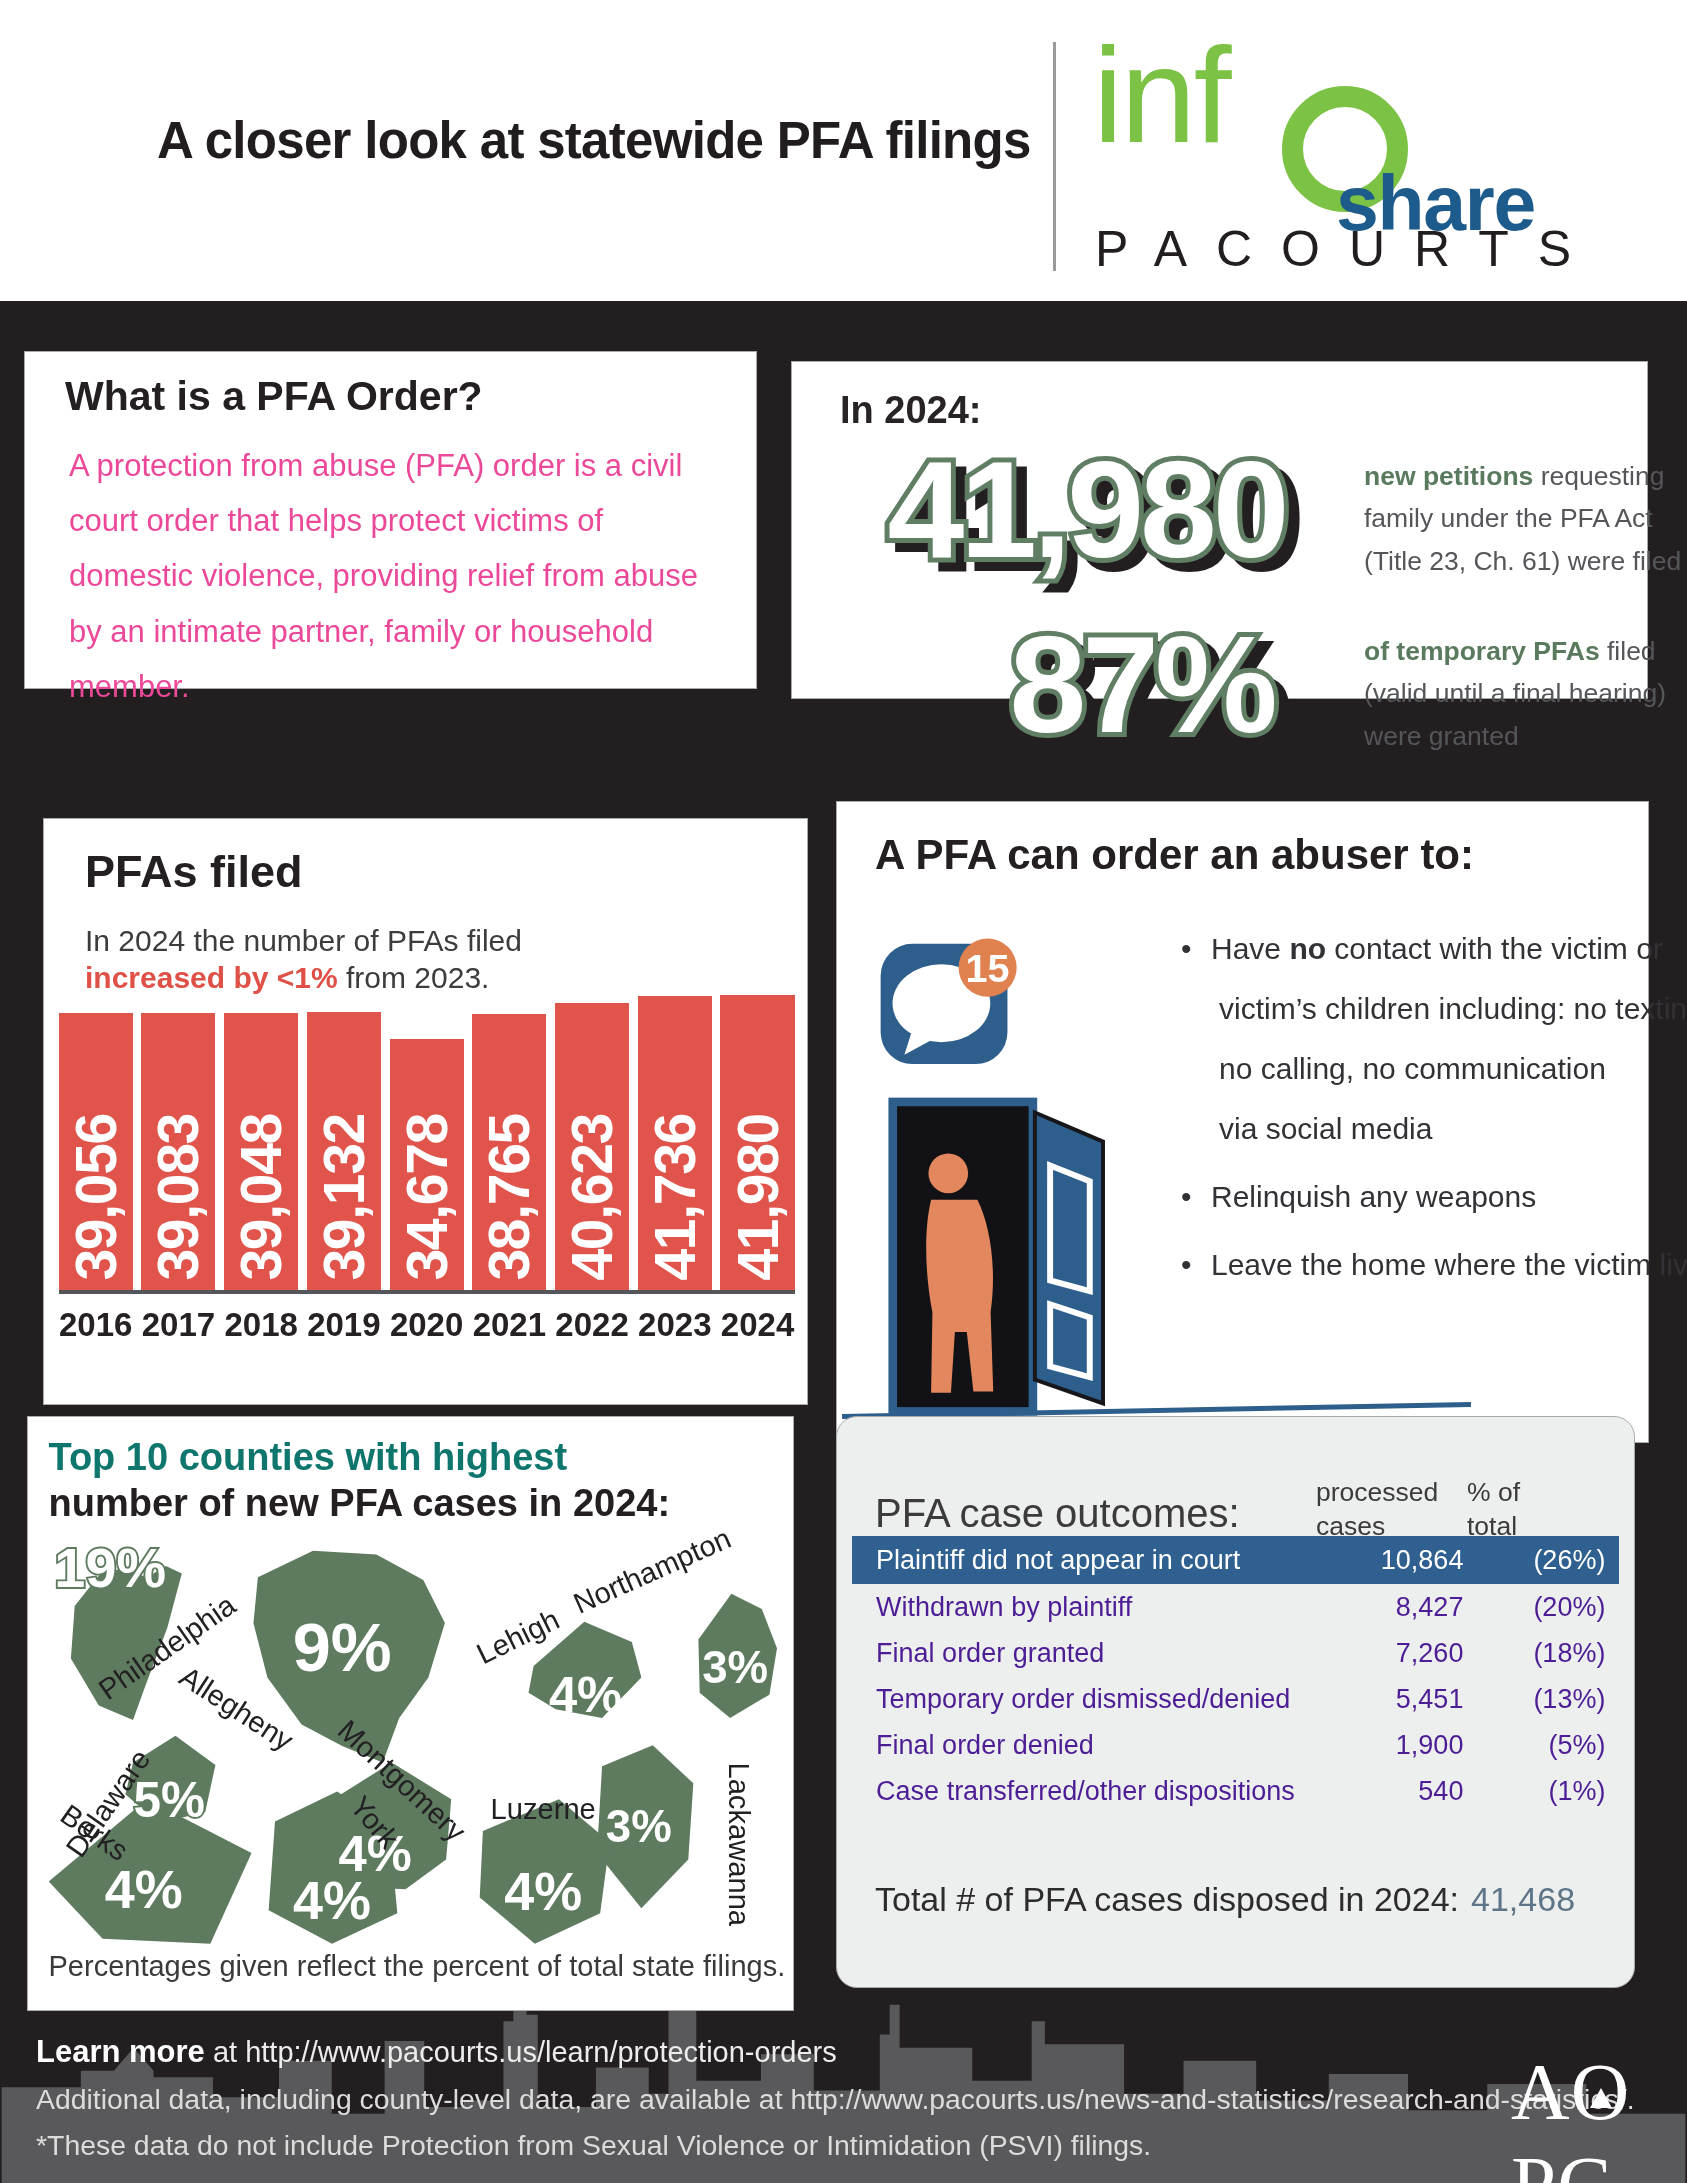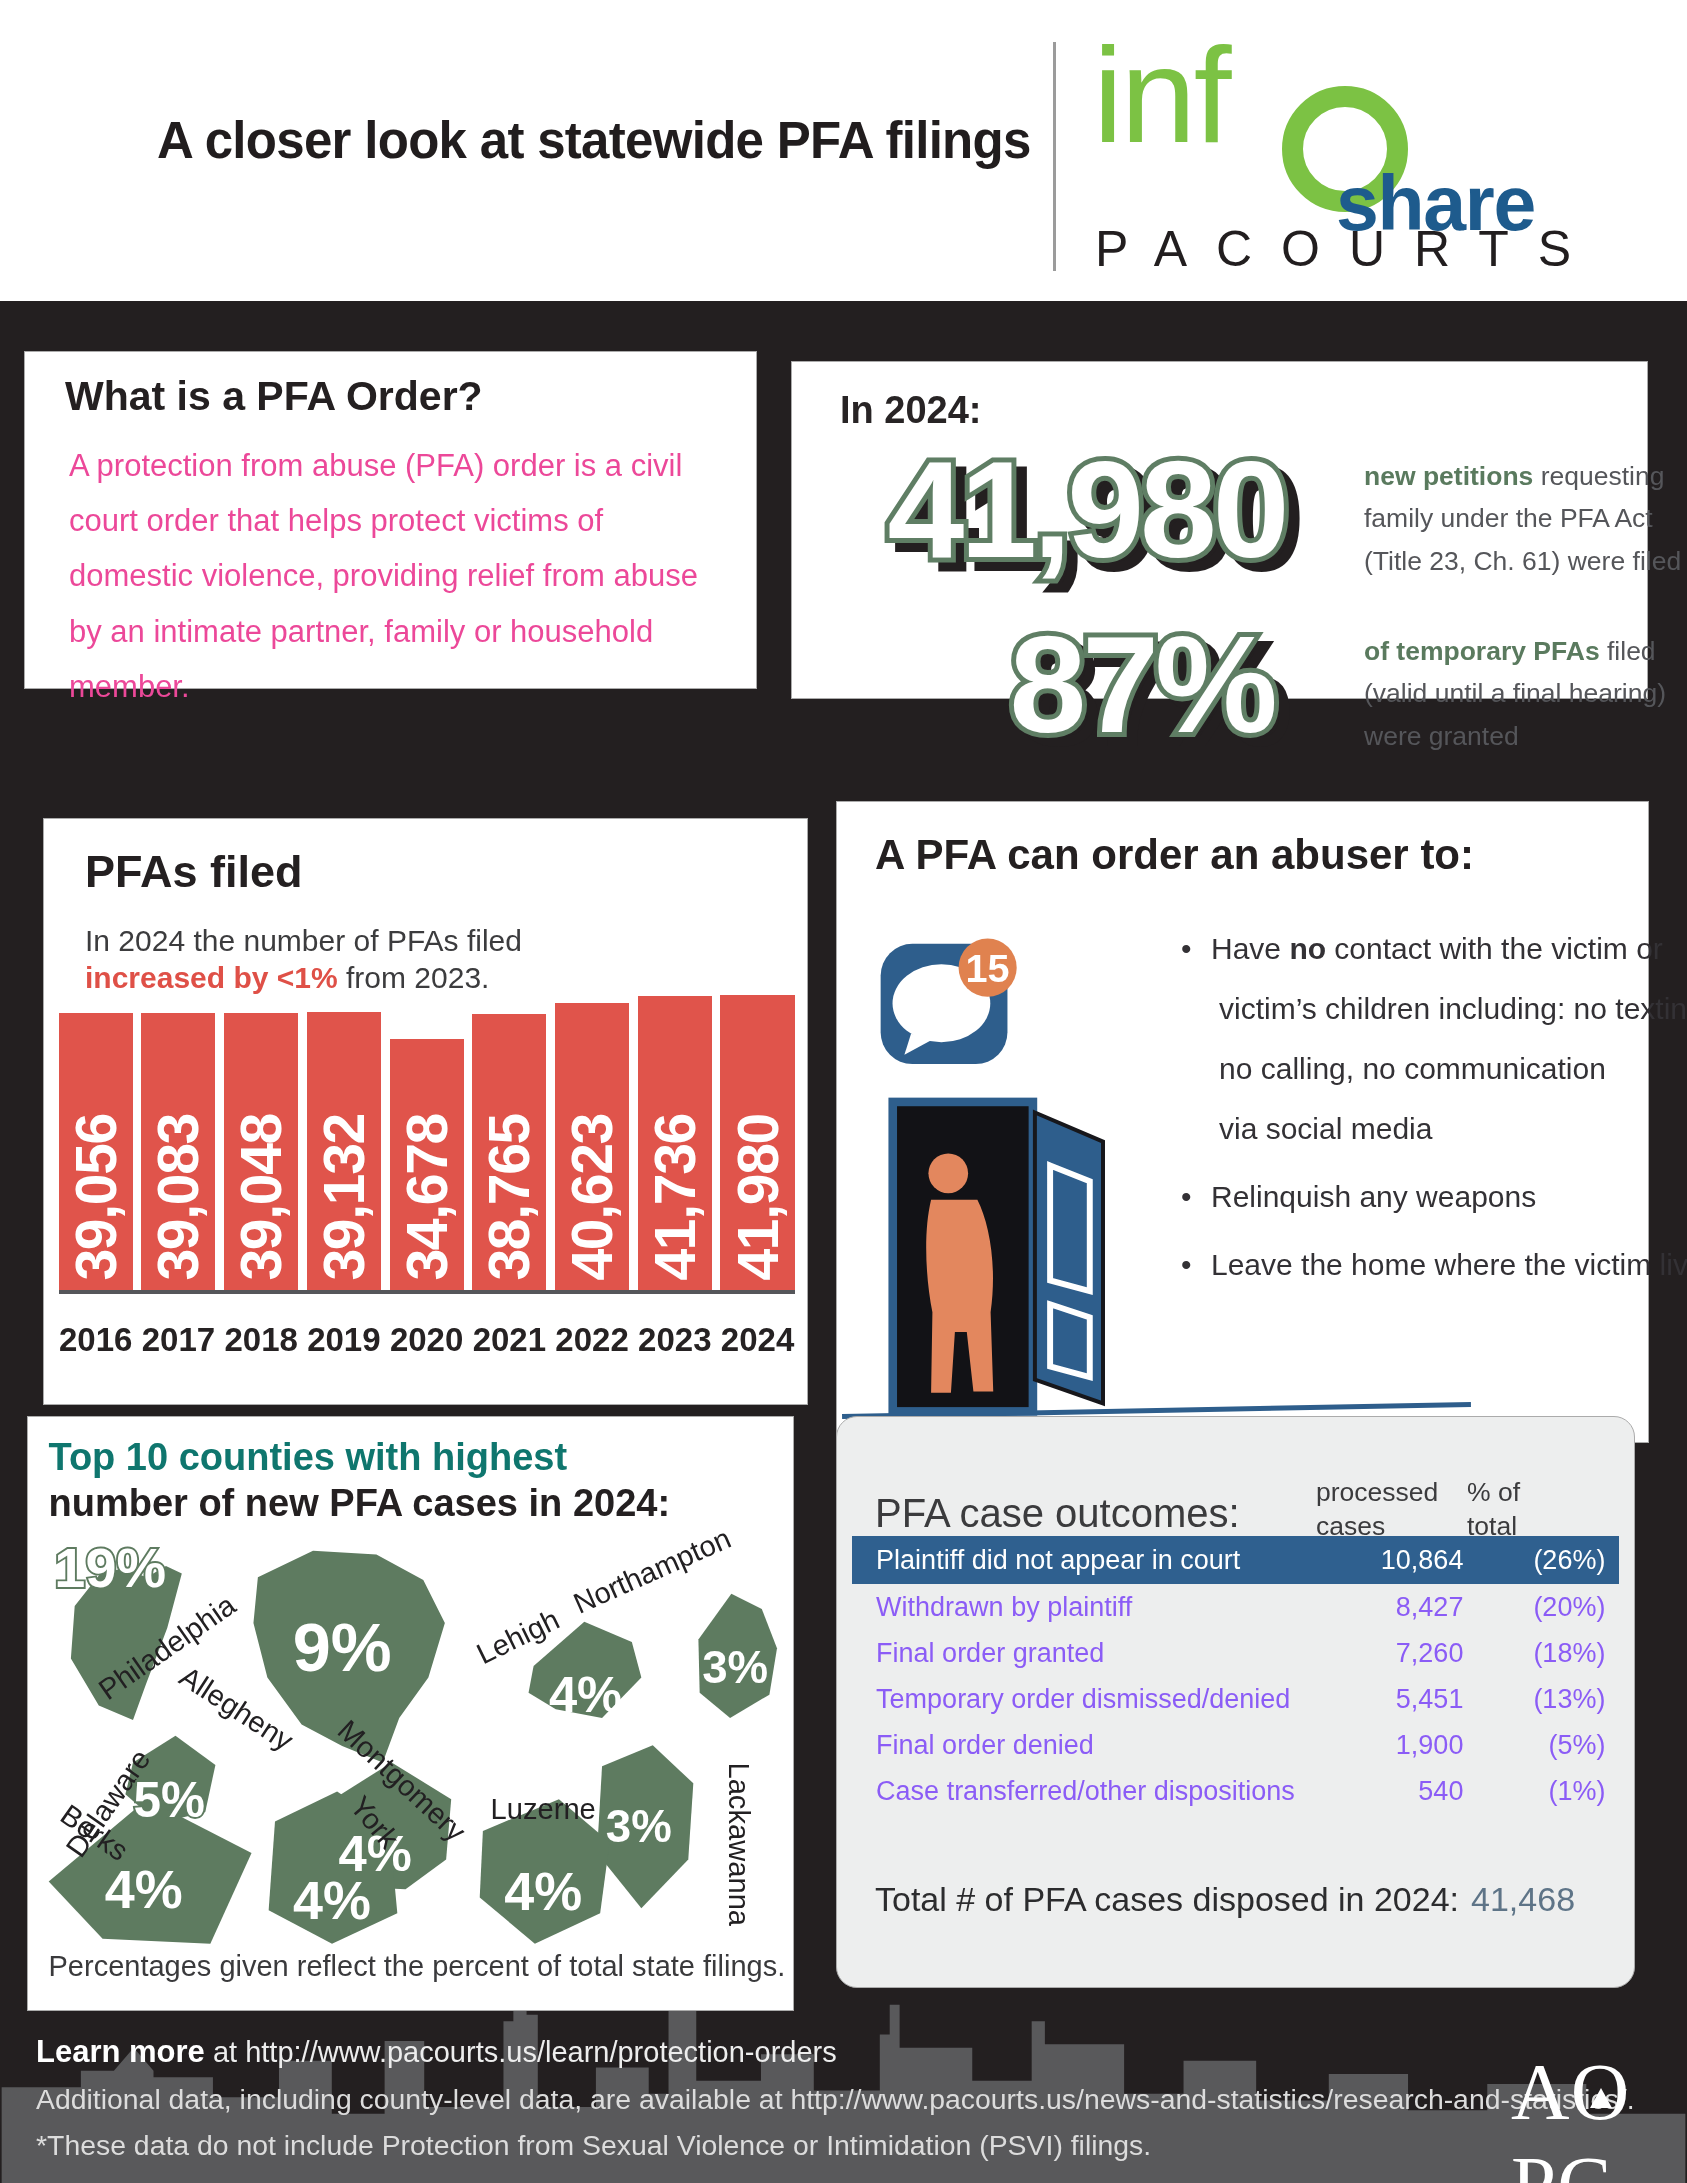--- a/index.html
+++ b/index.html
@@ -48,21 +48,21 @@
   #chart-sub2{left:41px;top:142px;font-size:30px;color:#3c3c3e;}
   #chart-sub2 .accent{font-weight:700;color:#df5047;}
   #bars{left:14.6px;top:176px;width:736px;height:295px;display:flex;align-items:flex-end;gap:8.6px;border-bottom:4.6px solid #55565a;}
   .bar{flex:1;background:#e0544b;position:relative;}
   .bar-label{
     position:absolute;left:50%;bottom:9.3px;
     transform:translateX(-50%) rotate(180deg);
     writing-mode:vertical-rl;white-space:nowrap;
     font-size:57px;font-weight:700;color:#ffffff;letter-spacing:-1.3px;
   }
-  #years{left:14.6px;top:487px;width:736px;display:flex;gap:8.6px;margin-top:15px;}
+  #years{left:14.6px;top:487px;width:736px;display:flex;gap:8.6px;}
   .year{flex:1;text-align:center;font-size:33px;font-weight:700;color:#262223;}
 
   
   #box-order{left:836px;top:801px;width:813px;height:642px;}
   #order-title{left:38px;top:29px;font-size:42px;font-weight:700;color:#242021;}
   #chat-icon{left:41px;top:131px;}
   #door-art{left:33px;top:292px;}
   #floor-line{left:5.3px;top:606px;width:629px;height:5.3px;background:#2e5e8c;transform:rotate(-1.1deg);}
   #bullets{left:344px;top:132px;width:457px;}
   .bullet-line{font-size:30px;color:#333135;line-height:1;margin-bottom:30px;white-space:nowrap;}
@@ -80,21 +80,21 @@
   #counties-caption{left:21px;top:533px;font-size:29px;color:#3a3a3c;}
 
   
   #box-outcomes{left:836px;top:1416px;width:799px;height:572px;background:#edeeee;border-radius:21px;}
   #outcomes-title{left:38px;top:74px;font-size:40px;font-weight:500;color:#3b3b3d;}
   .col-head{position:absolute;top:58px;font-size:26.5px;color:#3b3b3d;line-height:1.3;}
   #col-head-1{left:479px;width:151px;}
   #col-head-2{left:630px;width:132px;}
   #outcome-rows{left:14.6px;top:119px;width:767px;}
   .orow{display:grid;grid-template-columns:1fr 149px 142px;height:46px;align-items:center;
-        padding-left:24.5px;padding-right:13.2px;box-sizing:border-box;font-size:27px;color:#8b5cf6;}
+        padding-left:24.5px;padding-right:13.2px;box-sizing:border-box;font-size:27px;color:#4c1d95;}
   .orow .cases,.orow .pct{text-align:right;}
   .orow.highlight{background:#2f608f;color:#ffffff;height:48px;}
   #outcomes-total{left:38px;top:463px;font-size:34px;color:#2c2c2e;}
   #outcomes-total .tv{color:#5e7487;margin-left:12px;}
 
   
   #skyline{left:0;top:1942px;z-index:1;}
   #f-learn{left:36px;top:2034px;font-size:29px;color:#ededed;z-index:3;}
   #f-learn .lb{font-weight:700;font-size:31px;color:#ffffff;}
   #f-line2{left:36px;top:2083px;font-size:28.4px;color:#dcdcdc;z-index:3;}

